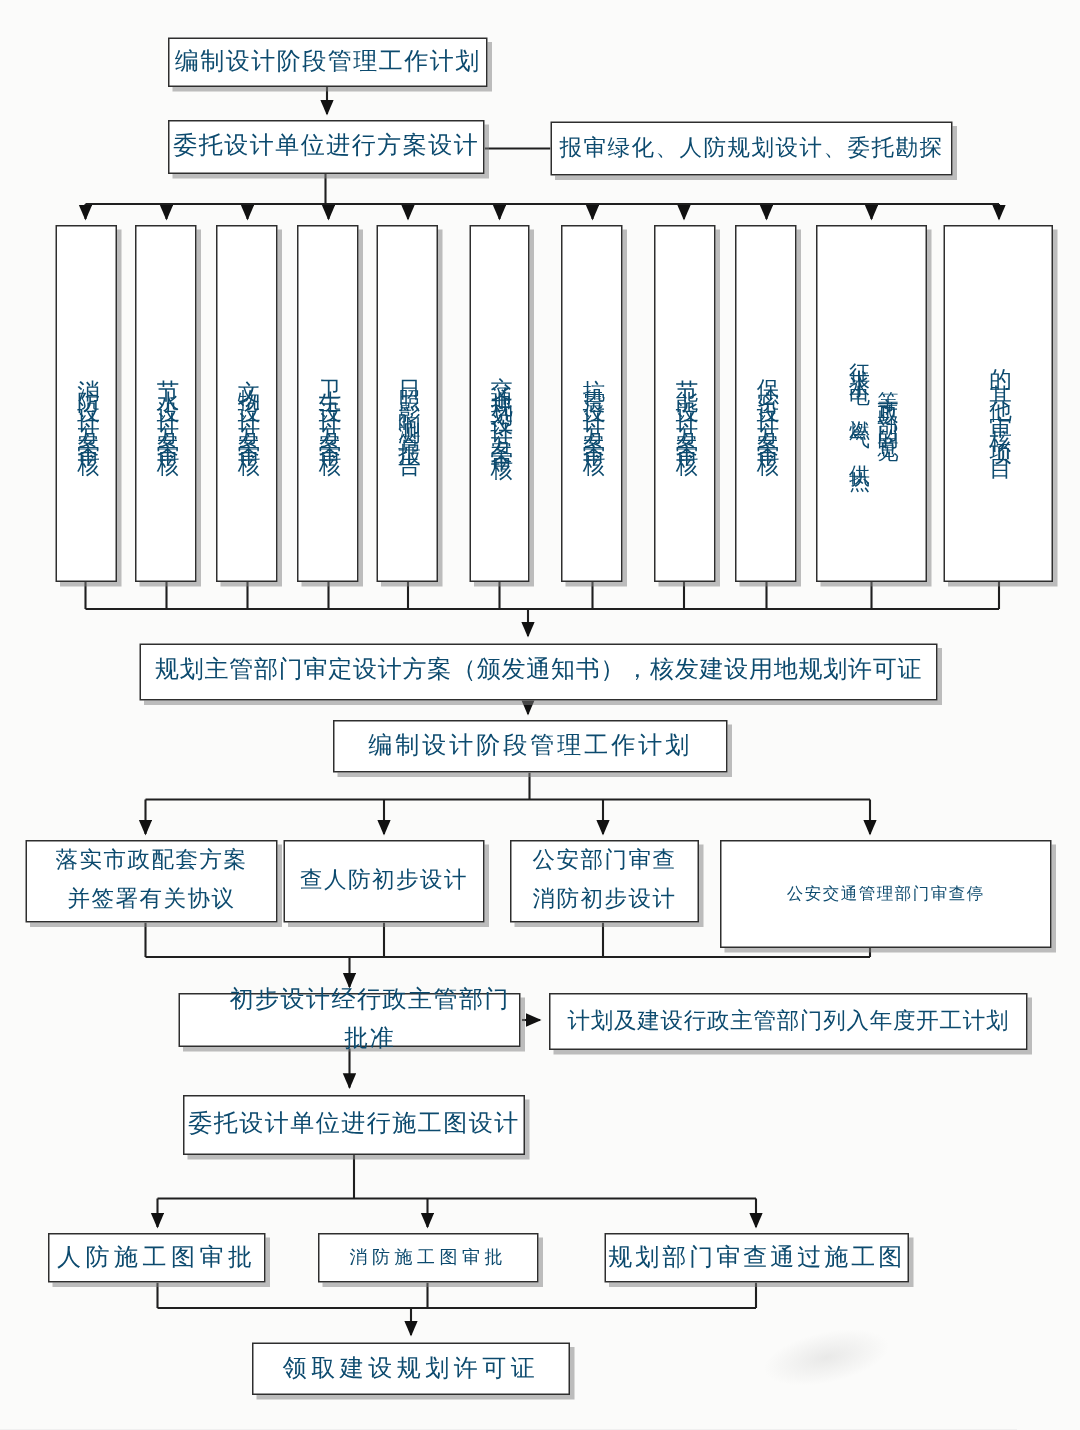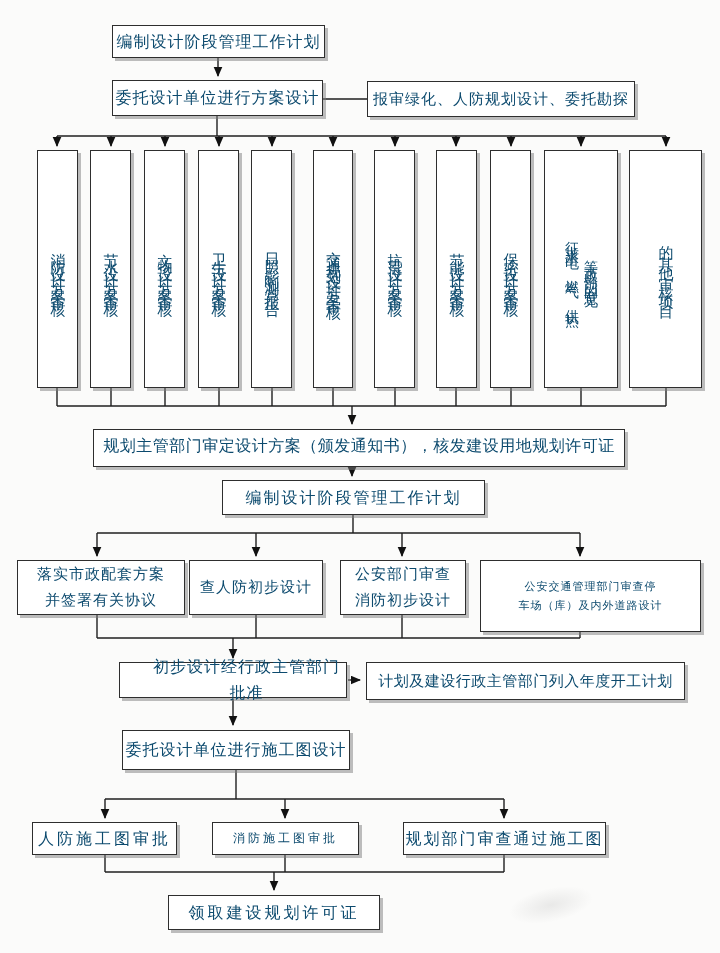--- a/index.html
+++ b/index.html
@@ -200,21 +200,20 @@
   <div class="box" style="left:340px;top:560px;width:126px;height:55px;font-size:15px;line-height:1.7;">
     <span class="lines">
       <span style="display:block;">公安部门审查</span>
       <span style="display:block;">消防初步设计</span>
     </span>
   </div>
 
   <div class="box" style="left:480px;top:560px;width:221px;height:72px;font-size:11px;line-height:1.7;">
     <span class="lines">
       <span style="display:block;">公安交通管理部门审查停</span>
-      <span style="display:block;">车场（库）及内外道路设计</span>
     </span>
   </div>
 
   <div class="box" style="left:119px;top:662px;width:228px;height:36px;font-size:16px;padding-left:27px;">初步设计经行政主管部门批准</div>
 
   <div class="box" style="left:366px;top:662px;width:319px;height:38px;letter-spacing:0.5px;">计划及建设行政主管部门列入年度开工计划</div>
 
   <div class="box" style="left:122px;top:730px;width:228px;height:40px;font-size:16px;">委托设计单位进行施工图设计</div>
 
   <div class="box" style="left:32px;top:822px;width:145px;height:33px;font-size:16px;letter-spacing:3px;">人防施工图审批</div>

